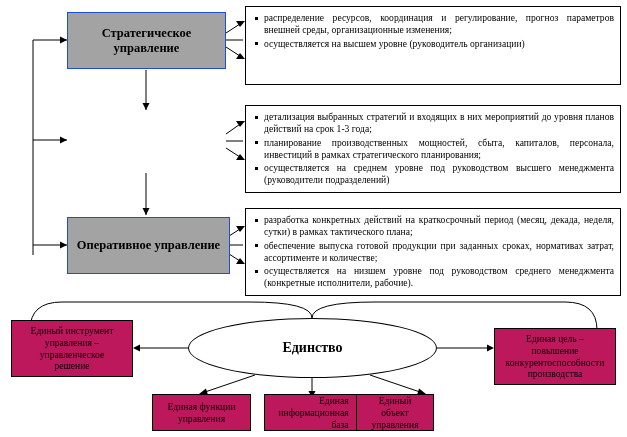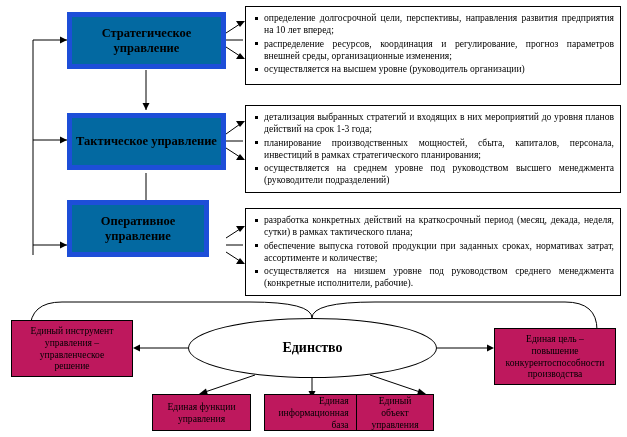--- a/index.html
+++ b/index.html
@@ -22,22 +22,22 @@
     position: absolute;
     left: 0;
     top: 0;
     width: 627px;
     height: 437px;
     pointer-events: none;
   }
   .node {
     position: absolute;
     box-sizing: border-box;
-    border: 5px solid #1d4ed8;
-    background: #0369a1;
+    border: 1px solid #1d4ed8;
+    background: #a3a3a3;
     display: flex;
     align-items: center;
     justify-content: center;
     text-align: center;
     line-height: 1.2;
   }
   .level-box {
     font-size: 12.5px;
     font-weight: bold;
   }
@@ -150,31 +150,27 @@
     <line x1="312" y1="378" x2="312" y2="392" stroke="#000" stroke-width="1"></line>
     <polygon points="312,398 308.5,391 315.5,391" fill="#000"></polygon>
     <line x1="370" y1="375" x2="420" y2="392" stroke="#000" stroke-width="1"></line>
     <polygon points="426,394 419,388.5 417,395" fill="#000"></polygon>
   </svg>
 
   <div class="node level-box" style="left:67px; top:12px; width:159px; height:57px;">
     <span>Стратегическое управление</span>
   </div>
 
-  <div class="node level-box" style="left:67px; top:113px; width:159px; height:57px;">
-    <span>Тактическое управление</span>
-  </div>
-
-  <div class="node level-box" style="left:67px; top:200px; width:142px; height:57px;">
+
+  <div class="node level-box" style="left:67px; top:217px; width:163px; height:57px;">
     <span>Оперативное управление</span>
   </div>
 
   <div class="desc-box" style="left:245px; top:6px; width:376px; height:79px;">
     <ul>
-      <li>определение долгосрочной цели, перспективы, направления развития предприятия на 10 лет вперед;</li>
       <li>распределение ресурсов, координация и регулирование, прогноз параметров внешней среды, организационные изменения;</li>
       <li>осуществляется на высшем уровне (руководитель организации)</li>
     </ul>
   </div>
 
   <div class="desc-box" style="left:245px; top:105px; width:376px; height:88px;">
     <ul>
       <li>детализация выбранных стратегий и входящих в них мероприятий до уровня планов действий на срок 1-3 года;</li>
       <li>планирование производственных мощностей, сбыта, капиталов, персонала, инвестиций в рамках стратегического планирования;</li>
       <li>осуществляется на среднем уровне под руководством высшего менеджмента (руководители подразделений)</li>

